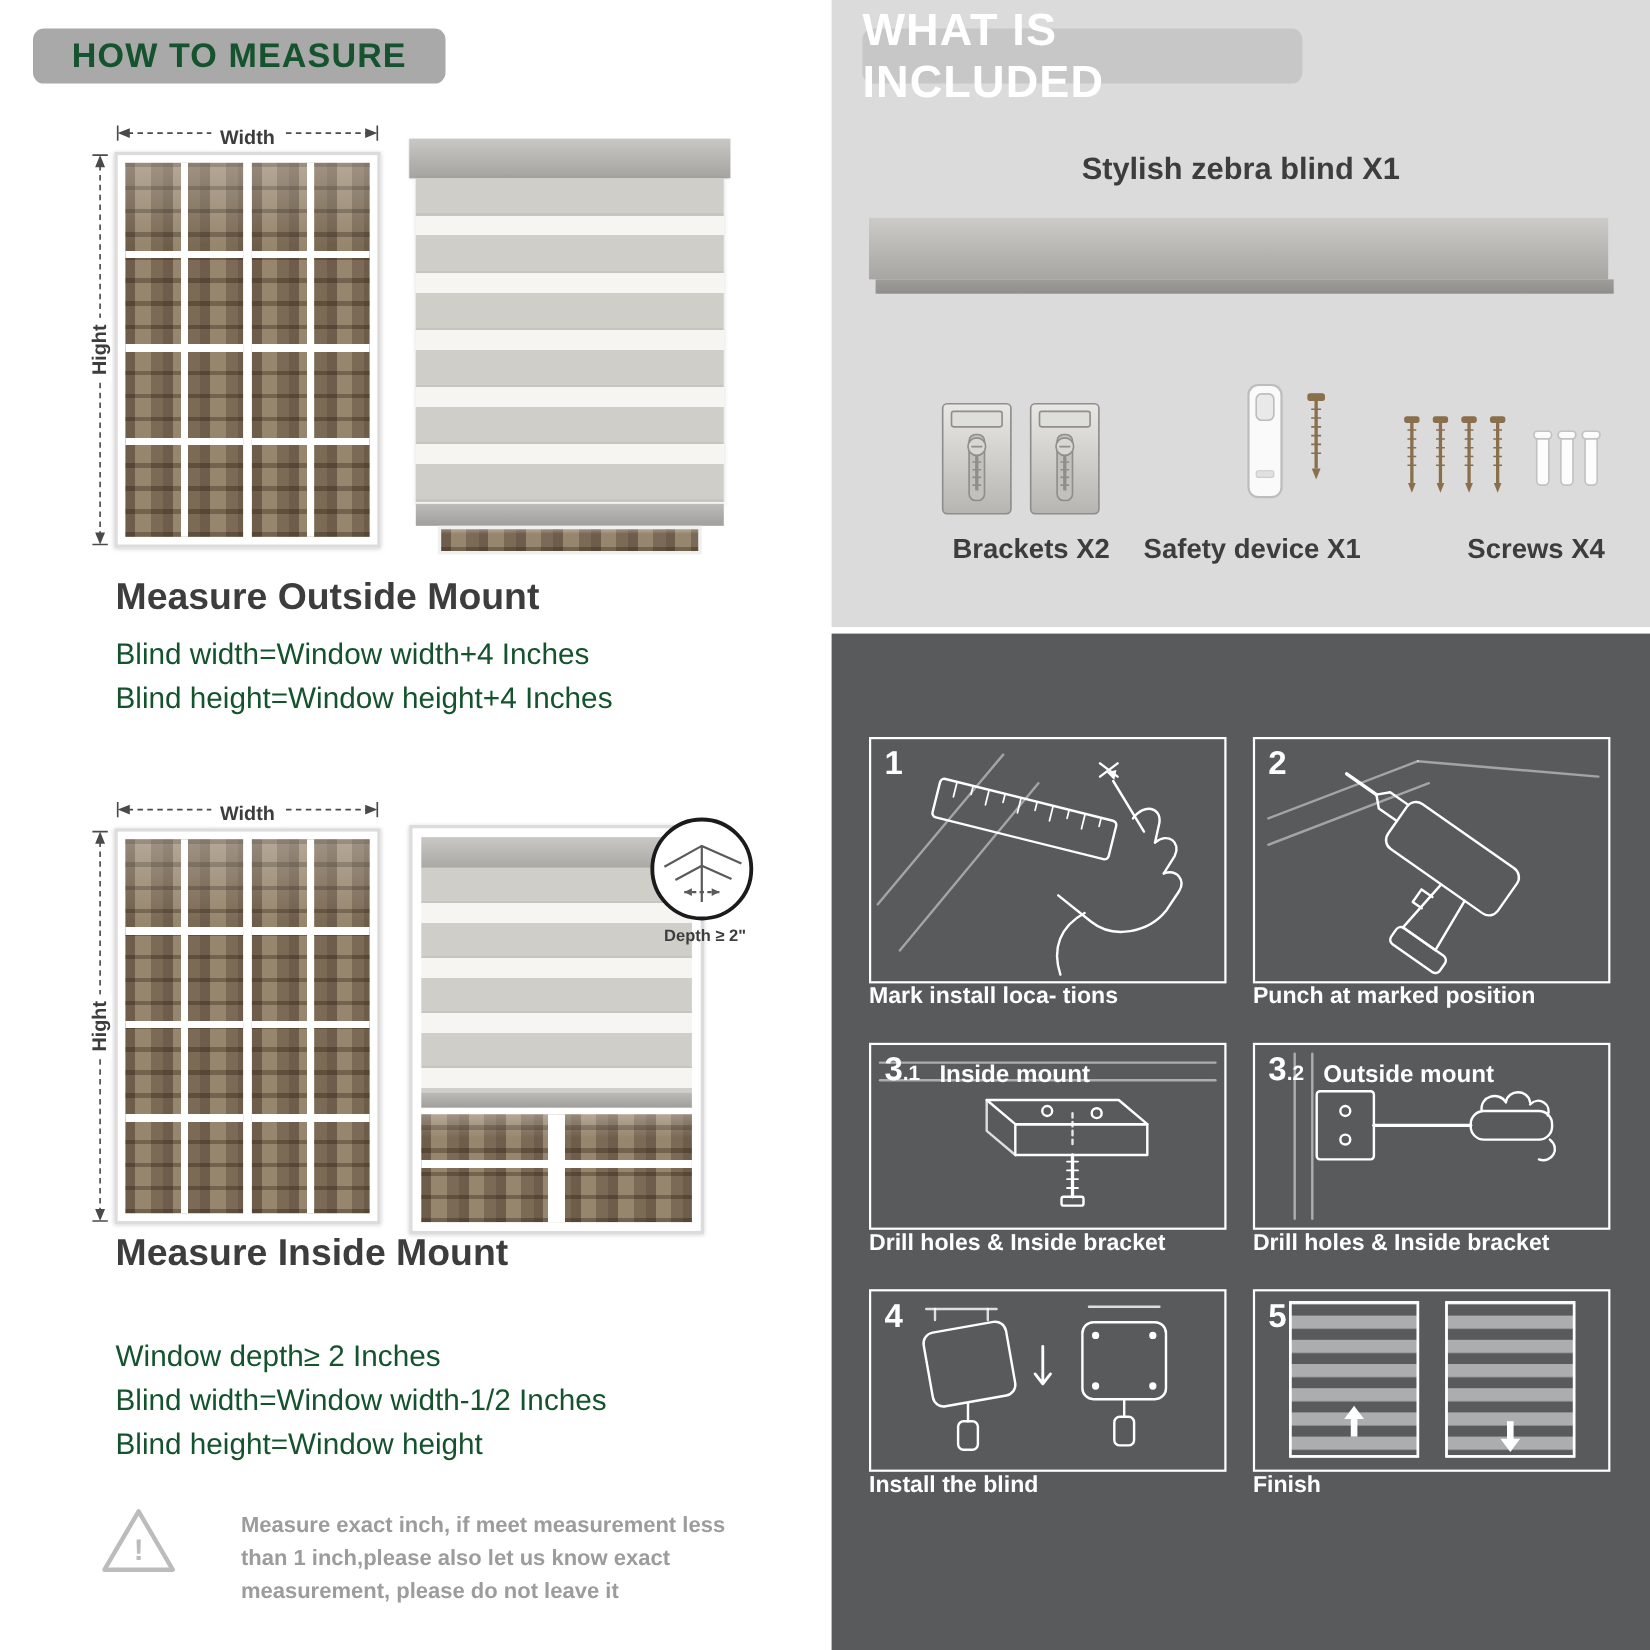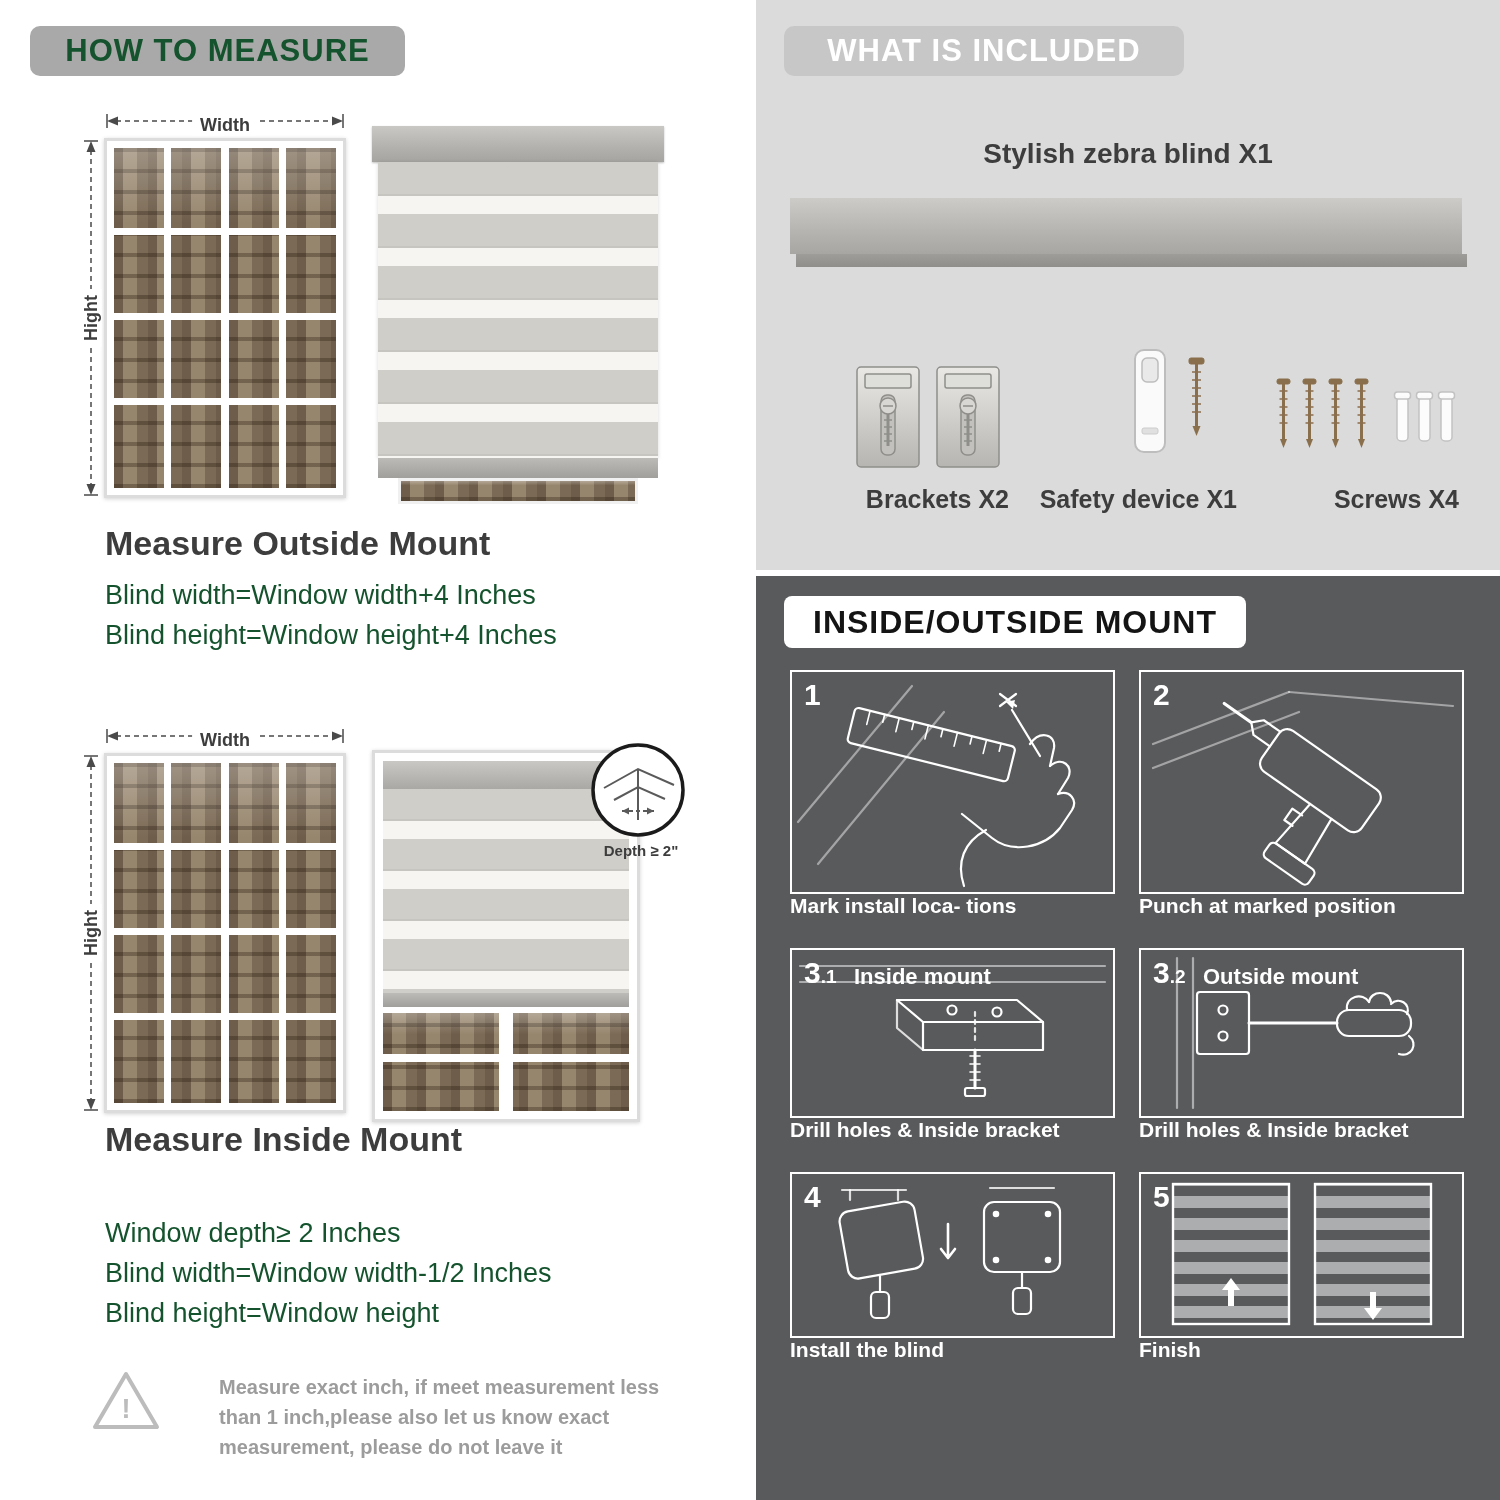--- a/index.html
+++ b/index.html
@@ -73,21 +73,21 @@
   .gl1 { top:580px; } .gl2 { top:620px; }
   .gl3 { top:1218px; } .gl4 { top:1258px; } .gl5 { top:1298px; }
 
   .warn-icon { position:absolute; left:90px; top:1368px; }
   .warn-text { position:absolute; left:182px; top:1372px; width:478px; font-size:20px;
                font-weight:bold; color:#9c9c9c; line-height:1.5;margin-left:37px; }
 
   
   .right-col { position:absolute; left:756px; top:0; width:744px; height:1500px; }
   .included { position:absolute; left:0; top:0; right:0; height:570px; background:#dbdbdb; }
-  .wii-pill { left:28px; top:26px; width:400px; height:50px; background:#c7c7c7; color:#fff; font-size:31px; }
+  .wii-pill { left:28px; top:26px; width:400px; height:50px; background:#c7c7c7; color:#fff; font-size:41px; }
   .product-name { position:absolute; top:138px; left:0; right:0; text-align:center;
                   font-size:28px; font-weight:bold; color:#3d3d3d; }
   .headrail { position:absolute; left:34px; top:198px; width:672px; height:56px;
               background:linear-gradient(180deg,#cccbc7,#b3b2ae 65%,#a7a6a2); }
   .headrail::after { content:""; position:absolute; left:6px; right:-5px; bottom:-13px; height:13px;
               background:linear-gradient(180deg,#9e9d99,#8f8e8a); }
   .item { position:absolute; top:322px; width:225px; height:192px; display:flex;
           flex-direction:column; align-items:flex-end; justify-content:flex-end; gap:8px; }
   .item-brackets { left:28px; } .item-safety { left:256px;gap:21px; } .item-screws { left:478px; }
   .item-label { font-size:25px; font-weight:bold; color:#3d3d3d; white-space:nowrap; }
@@ -314,21 +314,20 @@
                 <rect x="128" y="32" width="11" height="44" rx="4"></rect>
                 <rect x="125.5" y="27" width="16" height="7" rx="3"></rect>
               </g>
           </g>
         </svg>
         <p class="item-label">Screws X4</p>
       </div>
     </div>
 
     <div class="mount">
-      <div class="pill iom-pill">INSIDE/OUTSIDE MOUNT</div>
 
       <div class="steps">
 
         <div class="srow r1">
           <div class="step">
             <div class="sbox">
               <div class="snum"><span>1</span></div>
               <svg class="art" viewBox="0 0 321 220" preserveAspectRatio="none">
                 <g stroke="#fff" fill="none" stroke-width="2.2" stroke-linecap="round" stroke-linejoin="round">
                   <path d="M6 150 L120 14" opacity=".45"></path>

